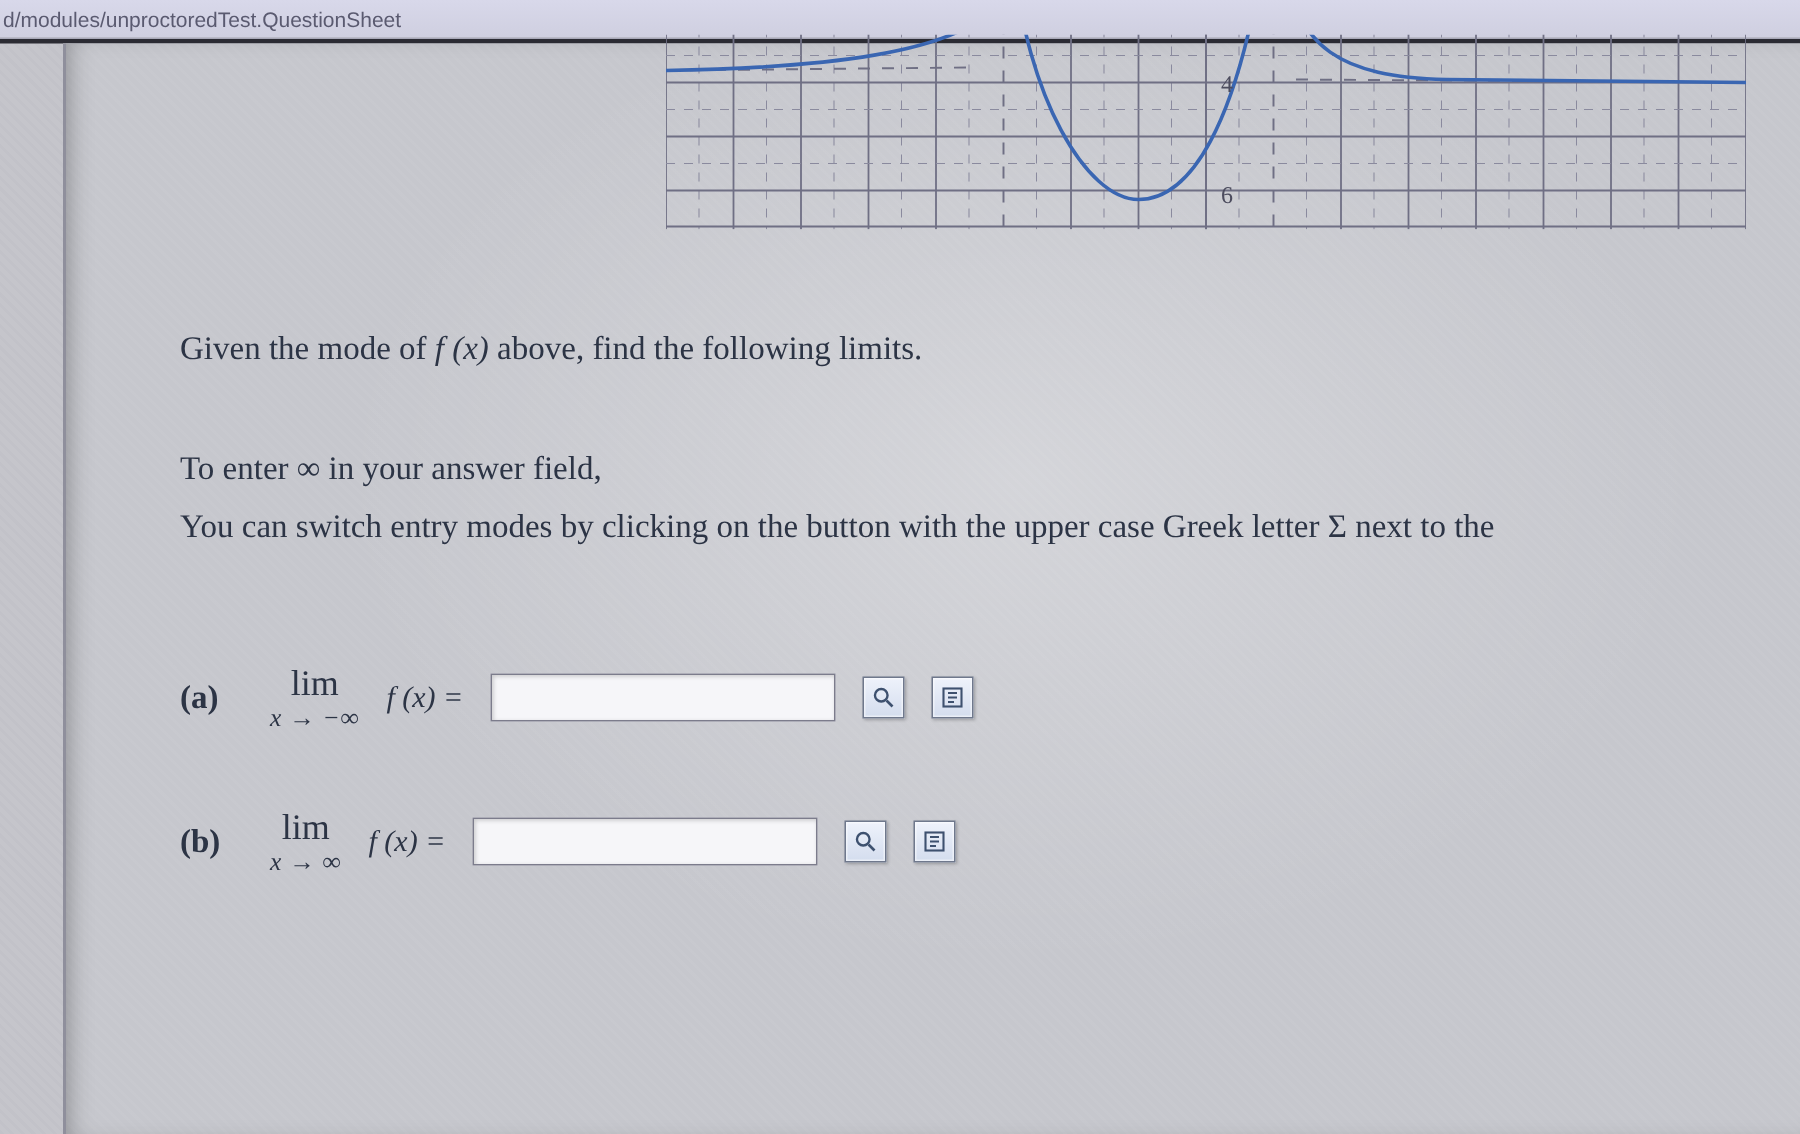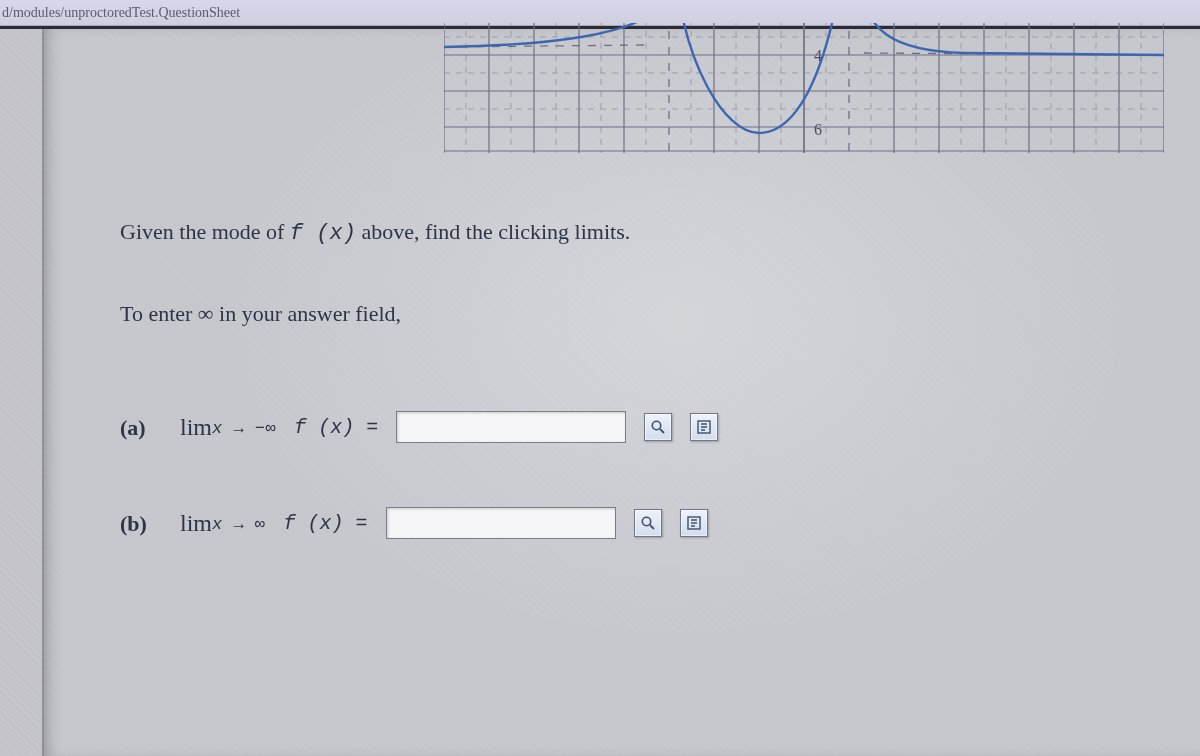--- a/index.html
+++ b/index.html
@@ -8,21 +8,21 @@
     font-family: Georgia, 'Times New Roman', serif;
     background: #c9c9ce;
   }
   .browser-bar {
     height: 26px;
     background: linear-gradient(#d8d8ea, #cfcfe0);
     border-bottom: 1px solid #a8a8b8;
     display: flex;
     align-items: center;
     padding: 0 2px;
-    font-family: Liberation Serif, serif;
+    font-family: Liberation Sans, sans-serif;
     font-size: 14px;
     color: #5a5a70;
   }
   .stage {
     position: absolute;
     top: 26px; left: 0; right: 0; bottom: 0;
     background:
       repeating-linear-gradient(45deg, rgba(120,120,140,.04) 0 2px, transparent 2px 5px),
       #c5c5cb;
     border-top: 3px solid #2b2b33;
@@ -60,37 +60,37 @@
   .prose {
     position: absolute;
     left: 76px;
     top: 188px;
     right: 0;
     color: #2c3445;
     font-size: 22px;
     line-height: 1.35;
   }
   .prose p { margin-bottom: 10px; }
-  .mathit { font-style: italic; font-family: Liberation Mono, monospace; }
+  .mathit { font-style: italic; font-family: Liberation Serif, serif; }
   .sig { font-family: 'Cambria Math','Segoe UI Symbol', serif; }
 
   .instr-head { margin-top: 50px; }
   ul.instr { list-style: none; margin: 6px 0 0 44px; }
   ul.instr li { position: relative; padding-left: 26px; margin-bottom: 4px; }
   ul.instr li::before {
     content: ""; position: absolute; left: 0; top: .55em;
     width: 7px; height: 7px; background: #3b3b4a;
   }
   .switch-line { margin-top: 8px; }
 
   
   .answers { margin-top: 64px; }
   .qrow { display: flex; align-items: center; gap: 18px; height: 70px; margin-bottom: 26px; }
   .qlabel { font-weight: bold; width: 42px; }
-  .limbox { display:flex; flex-direction:row; align-items:center; line-height:1; }
+  .limbox { display:flex; flex-direction:column; align-items:center; line-height:1; }
   .limbox .lim { font-size: 24px; }
   .limbox .under { font-size: 17px; letter-spacing: .5px; margin-top:2px; }
   .fx { font-size: 20px; }
   .ansinput {
     width: 230px; height: 32px;
     border: 1px solid #7c7c8c;
     background: #f6f6f9;
     box-shadow: inset 1px 1px 3px rgba(0,0,0,.18);
     font-size: 16px; padding: 2px 6px;
     font-family: Arial, sans-serif;
@@ -187,24 +187,29 @@
 
         <text class="ticktext" x="370" y="38">4</text>
         <text class="ticktext" x="370" y="112">6</text>
       </svg>
     </div>
 
     <div class="prose">
       <p>
         <span>Given the mode of </span>
         <span class="mathit">f (x)</span>
-        <span> above, find the clicking limits.</span>
+        <span> above, find the following limits.</span>
       </p>
 
       <p class="instr-head">To enter ∞ in your answer field,</p>
+      <p class="switch-line">
+        <span>You can switch entry modes by clicking on the button with the upper case Greek letter </span>
+        <span class="sig">Σ</span>
+        <span> next to the</span>
+      </p>
 
       <div class="answers">
 
         <div class="qrow">
           <div class="qlabel">(a)</div>
           <div class="limbox">
             <span class="lim">lim</span>
             <span class="under mathit">x → −∞</span>
           </div>
           <div class="fx mathit">f (x) =</div>

